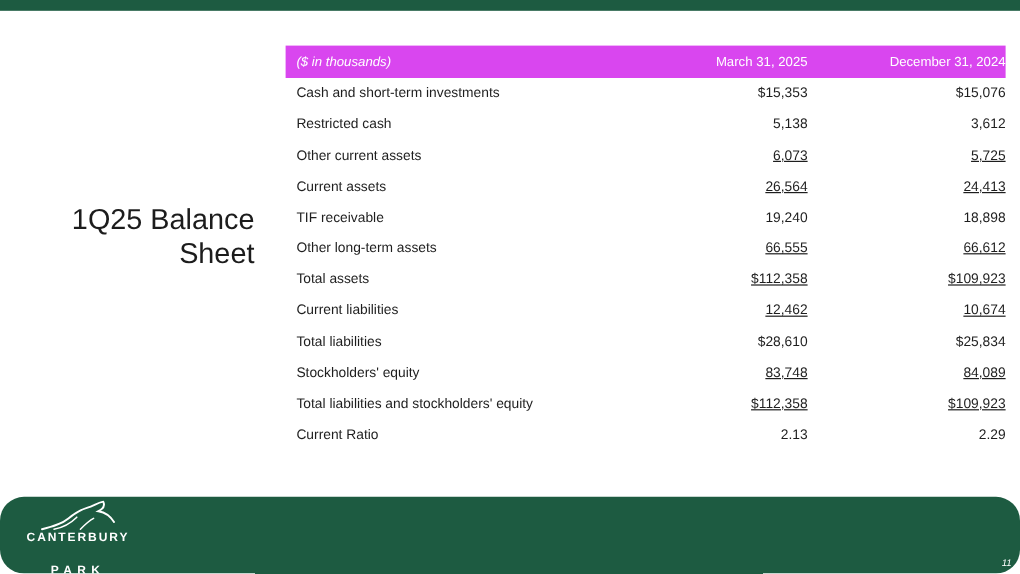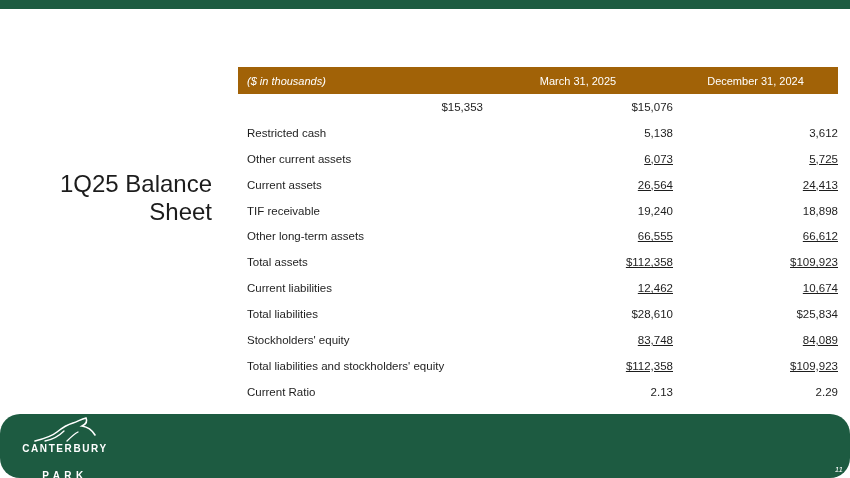--- a/index.html
+++ b/index.html
@@ -6,23 +6,23 @@
   html,body { width:850px; height:478px; }
   body { font-family:"Liberation Sans", sans-serif; background:#fff; }
   .slide { position:relative; width:850px; height:478px; background:#ffffff; overflow:hidden; }
 
   .topbar { position:absolute; top:0; left:0; width:850px; height:9px; background:#1d5b41; }
 
   .title { position:absolute; left:28px; top:170px; width:184px;
            text-align:right; font-size:24px; color:#1c1c1c; line-height:1.18; }
 
   .bs-table { position:absolute; left:238px; top:38px; width:600px; }
-  .thead { display:grid; grid-template-columns:245px 190px 165px; background:#a16207;
-           color:#ffffff; height:27px; align-items:center; font-size:11px;margin-top:29px; }
-  .th { text-align:center; }
+  .thead { display:grid; grid-template-columns:245px 190px 165px; background:#d946ef;
+           color:#ffffff; height:27px; align-items:center; font-size:11px; }
+  .th { text-align:right; }
   .th.label { text-align:left; padding-left:9px; font-style:italic; }
   .tr { display:grid; grid-template-columns:245px 190px 165px; height:25.9px;
         align-items:center; font-size:11.5px; color:#1e1e1e; }
   .td.label { padding-left:9px; }
   .td.num { text-align:right; }
   .u-row .num { text-decoration:underline; }
 
   .footer { position:absolute; bottom:0; left:0; width:850px; height:64px; background:#1d5b41;border-radius:20px; }
   .logo { position:absolute; left:20px; top:3px; width:90px; text-align:center; color:#fff; }
   .logo svg { display:block; margin:0 auto; }
@@ -40,20 +40,21 @@
   <div class="title">1Q25 Balance Sheet</div>
 
   <div class="bs-table">
     <div class="thead">
       <div class="th label">($ in thousands)</div>
       <div class="th">March 31, 2025</div>
       <div class="th">December 31, 2024</div>
     </div>
 
     <div class="tr">
+      <div class="td label">Cash and short-term investments</div>
       <div class="td num">$15,353</div>
       <div class="td num">$15,076</div>
     </div>
     <div class="tr">
       <div class="td label">Restricted cash</div>
       <div class="td num">5,138</div>
       <div class="td num">3,612</div>
     </div>
     <div class="tr u-row">
       <div class="td label">Other current assets</div>

